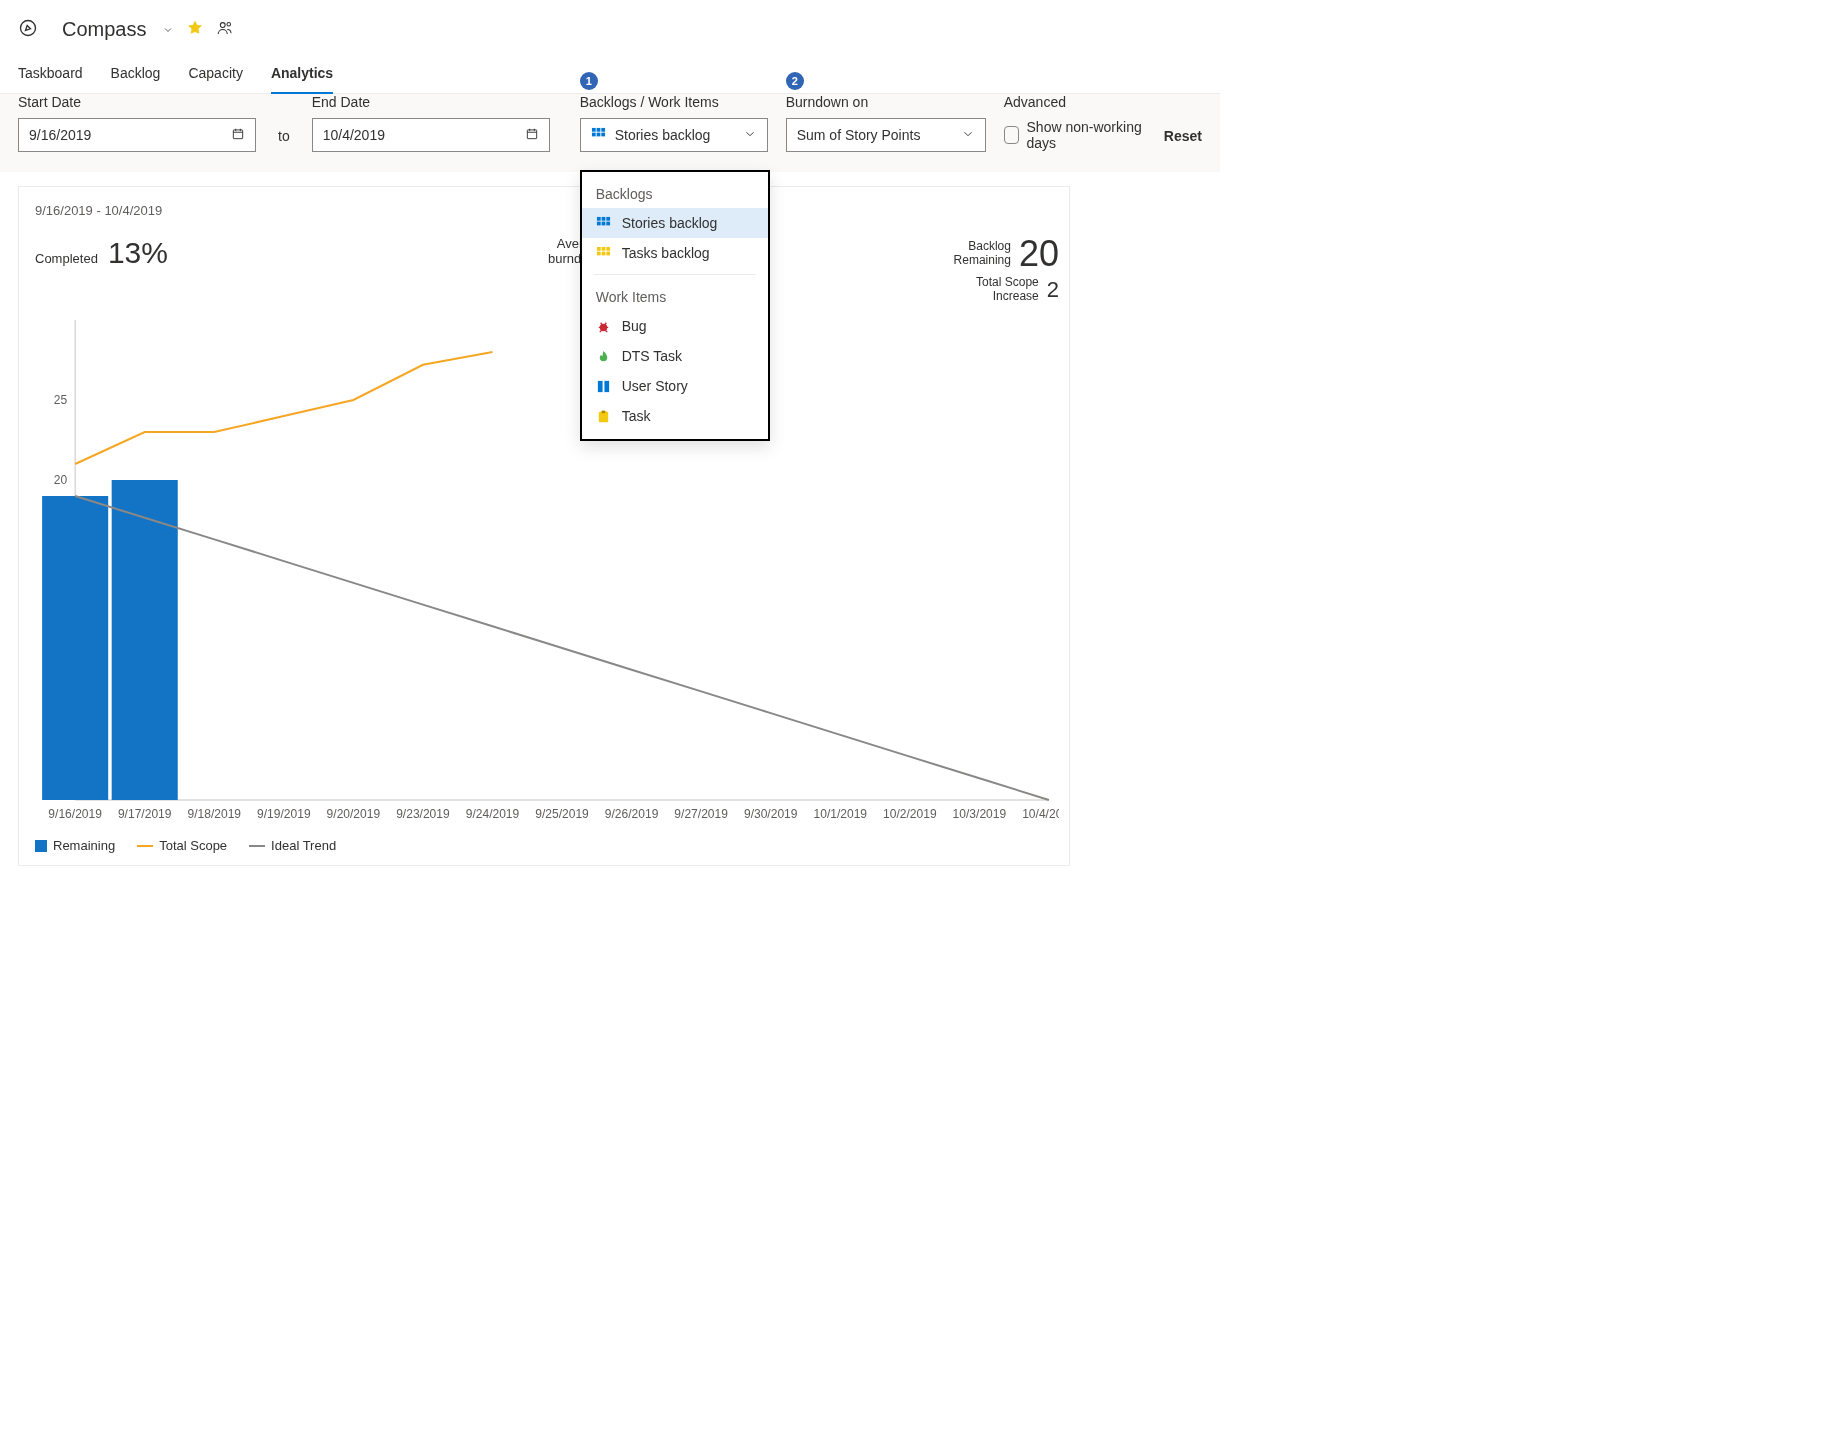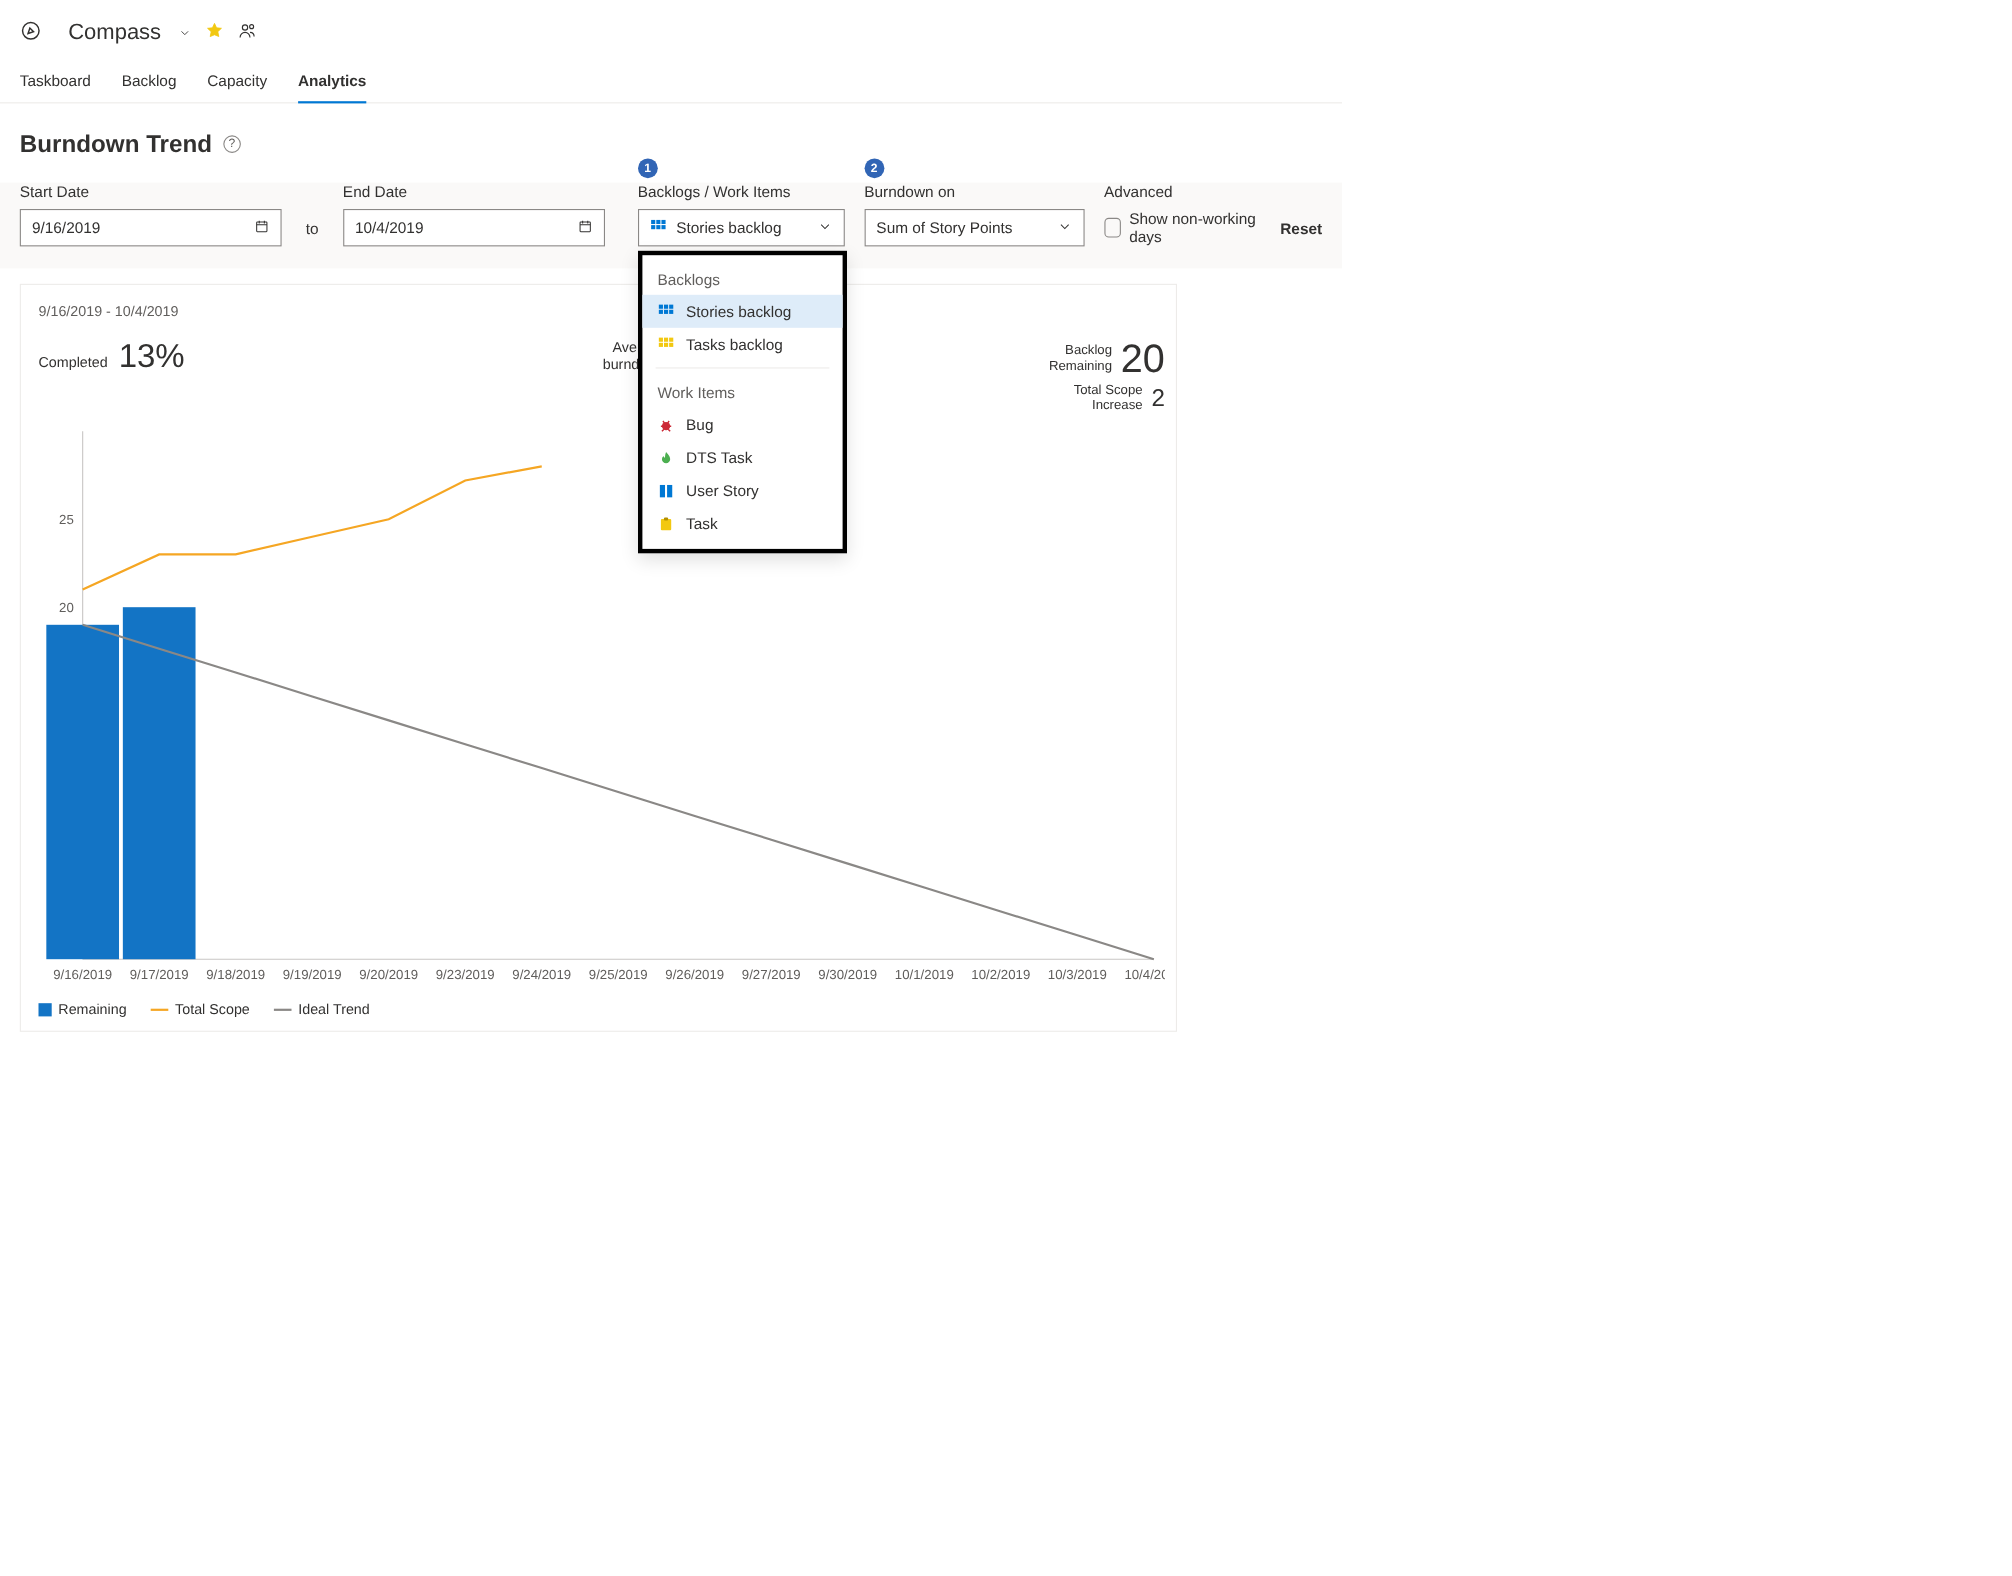--- a/index.html
+++ b/index.html
@@ -42,21 +42,21 @@
   .to-label { padding: 0 4px 8px 4px; font-size:14px; color:#323130; }
   .step-badge { position:absolute; top:-22px; left:0; width:18px; height:18px; border-radius:50%; background:#3165b5; color:#fff; font-size:11px; display:flex; align-items:center; justify-content:center; font-weight:600; }
   .adv-col { display:flex; flex-direction:column; gap:8px; }
   .checkbox-row { display:flex; align-items:center; gap:8px; height:34px; }
   .checkbox { width:18px; height:18px; border:1px solid #8a8886; border-radius:4px; }
   .reset-link { font-weight:600; font-size:14px; margin-left:auto; padding-bottom:8px; cursor:pointer; }
   .filter-bar-outer { background:#faf9f8; margin:0 -18px; padding: 0 18px 0 18px;}
 
   
   .dropdown-panel {
-    position:absolute; top:62px; left:0; width:190px; background:#fff; border:4px solid #000000; box-shadow:0 6px 16px rgba(0,0,0,0.12); z-index:50; padding:6px 0 8px 0;
+    position:absolute; top:76px; left:0; width:190px; background:#fff; border:2px solid #000000; box-shadow:0 6px 16px rgba(0,0,0,0.12); z-index:50; padding:6px 0 8px 0;
   }
   .dd-heading { padding:8px 14px 6px 14px; color:#605e5c; font-size:14px; }
   .dd-item { padding:7px 14px; display:flex; align-items:center; gap:10px; font-size:14px; cursor:pointer; }
   .dd-item.selected { background:#deecf9; }
   .dd-sep { height:1px; background:#edebe9; margin:6px 12px; }
   .dd-icon { width:16px; height:16px; display:inline-flex; align-items:center; justify-content:center; }
   .dd-icon svg { width:15px; height:15px; }
   .sel-left { display:flex; align-items:center; gap:8px;}
   .sel-icon { width:16px; height:16px; display:inline-flex; }
   .sel-icon svg{ width:15px; height:15px;}
@@ -116,24 +116,20 @@
     </span>
   </div>
 
   <div class="tabs">
     <div class="tab">Taskboard</div>
     <div class="tab">Backlog</div>
     <div class="tab">Capacity</div>
     <div class="tab active">Analytics</div>
   </div>
 
-  <div class="section-title-row">
-    <span class="section-title">Burndown Trend</span>
-    <span class="help-icon">?</span>
-  </div>
 
   <div class="filter-bar-outer">
   <div class="filter-bar">
     <div class="filter-col">
       <span class="filter-label">Start Date</span>
       <div class="date-input">
         <span>9/16/2019</span>
         <span class="cal-icon">
           <svg viewBox="0 0 24 24">
                 <rect x="4" y="5" width="16" height="15" rx="1"></rect>

